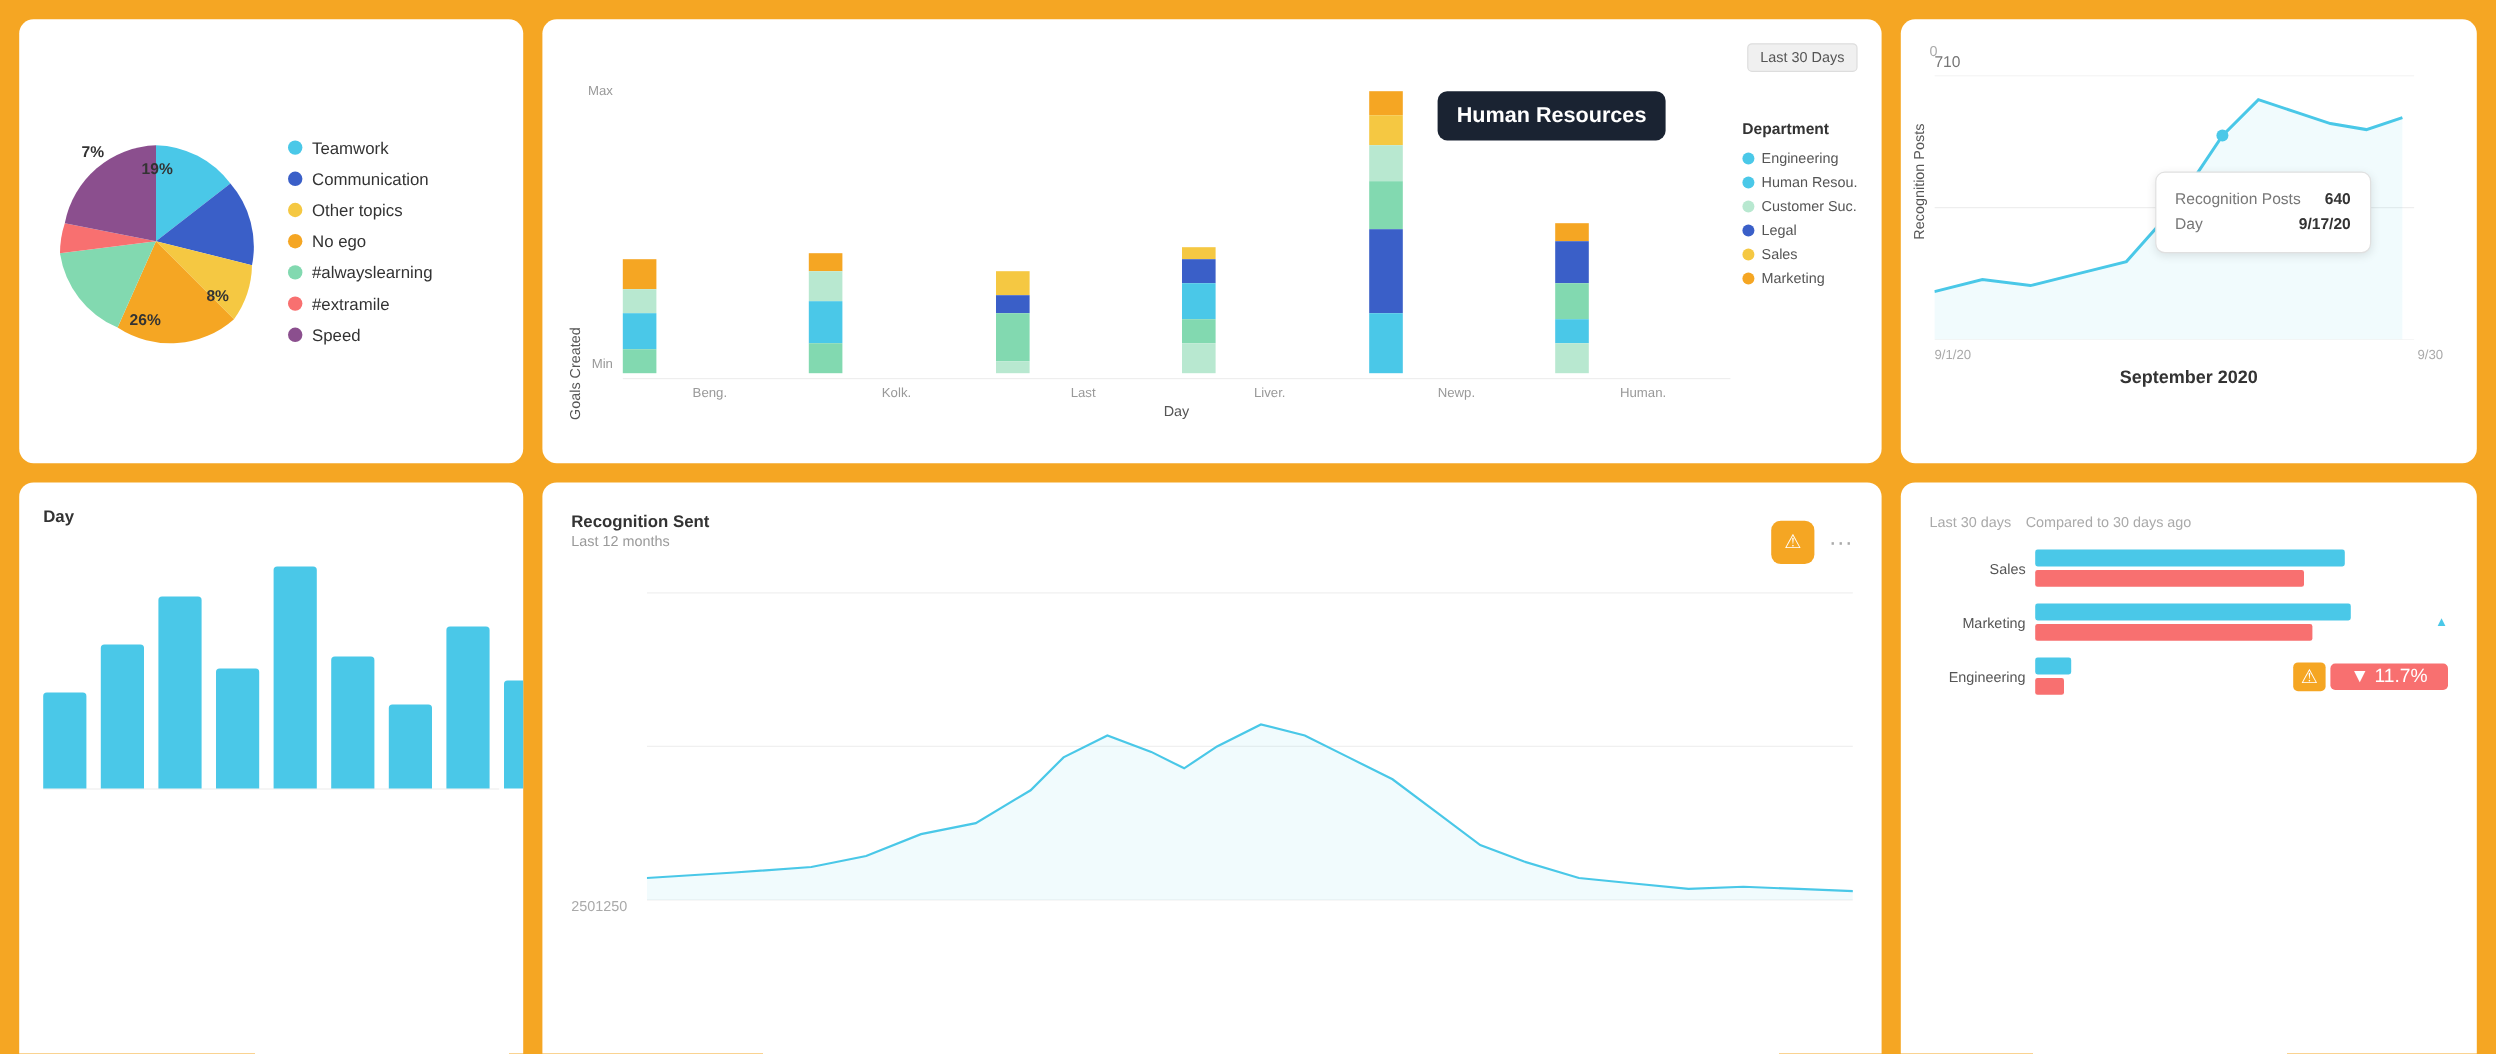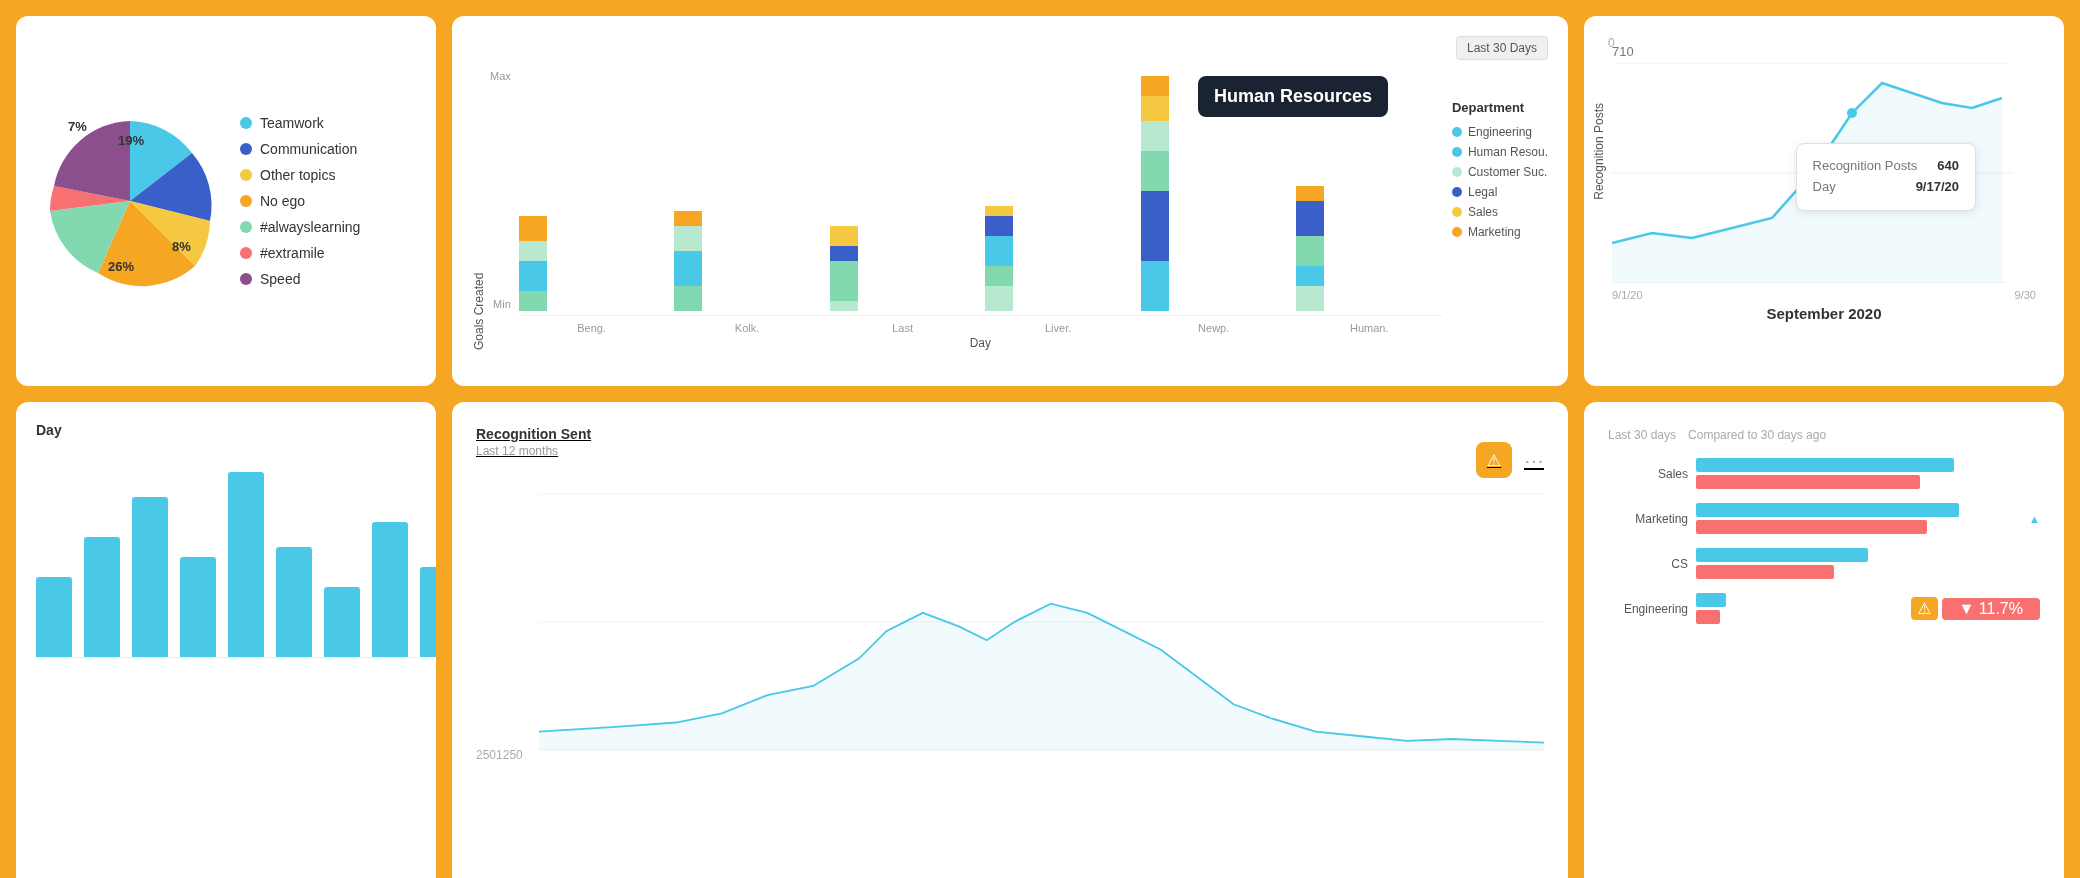--- a/index.html
+++ b/index.html
@@ -280,23 +280,22 @@
     
     .card-rec {
       grid-column: 2;
       grid-row: 2;
       padding: 24px;
     }
 
     .card-rec-header {
       display: flex;
       justify-content: space-between;
-      align-items: flex-end;
+      align-items: center;
       margin-bottom: 4px;
-      text-decoration: underline;
     }
 
     .alert-icon {
       width: 36px;
       height: 36px;
       background: #f5a623;
       border-radius: 8px;
       display: flex;
       align-items: center;
       justify-content: center;
@@ -684,27 +683,20 @@
 
       <div class="dept-row">
         <div class="dept-label">Marketing</div>
         <div class="dept-bars-group">
           <div class="dept-bar-blue" style="width:82%;"></div>
           <div class="dept-bar-red" style="width:72%;"></div>
         </div>
         <div style="font-size:11px;color:#4ac8e8;margin-left:4px;">▲</div>
       </div>
 
-      <div class="dept-row">
-        <div class="dept-label">CS</div>
-        <div class="dept-bars-group">
-          <div class="dept-bar-blue" style="width:50%;"></div>
-          <div class="dept-bar-red" style="width:40%;"></div>
-        </div>
-      </div>
 
       <div class="dept-row">
         <div class="dept-label">Engineering</div>
         <div class="dept-bars-group">
           <div class="dept-bar-blue" style="width:15%;"></div>
           <div class="dept-bar-red" style="width:12%;"></div>
         </div>
         <div style="display:flex;align-items:center;gap:4px;margin-left:6px;">
           <div class="dept-badge-alert">
             <span>⚠</span>

